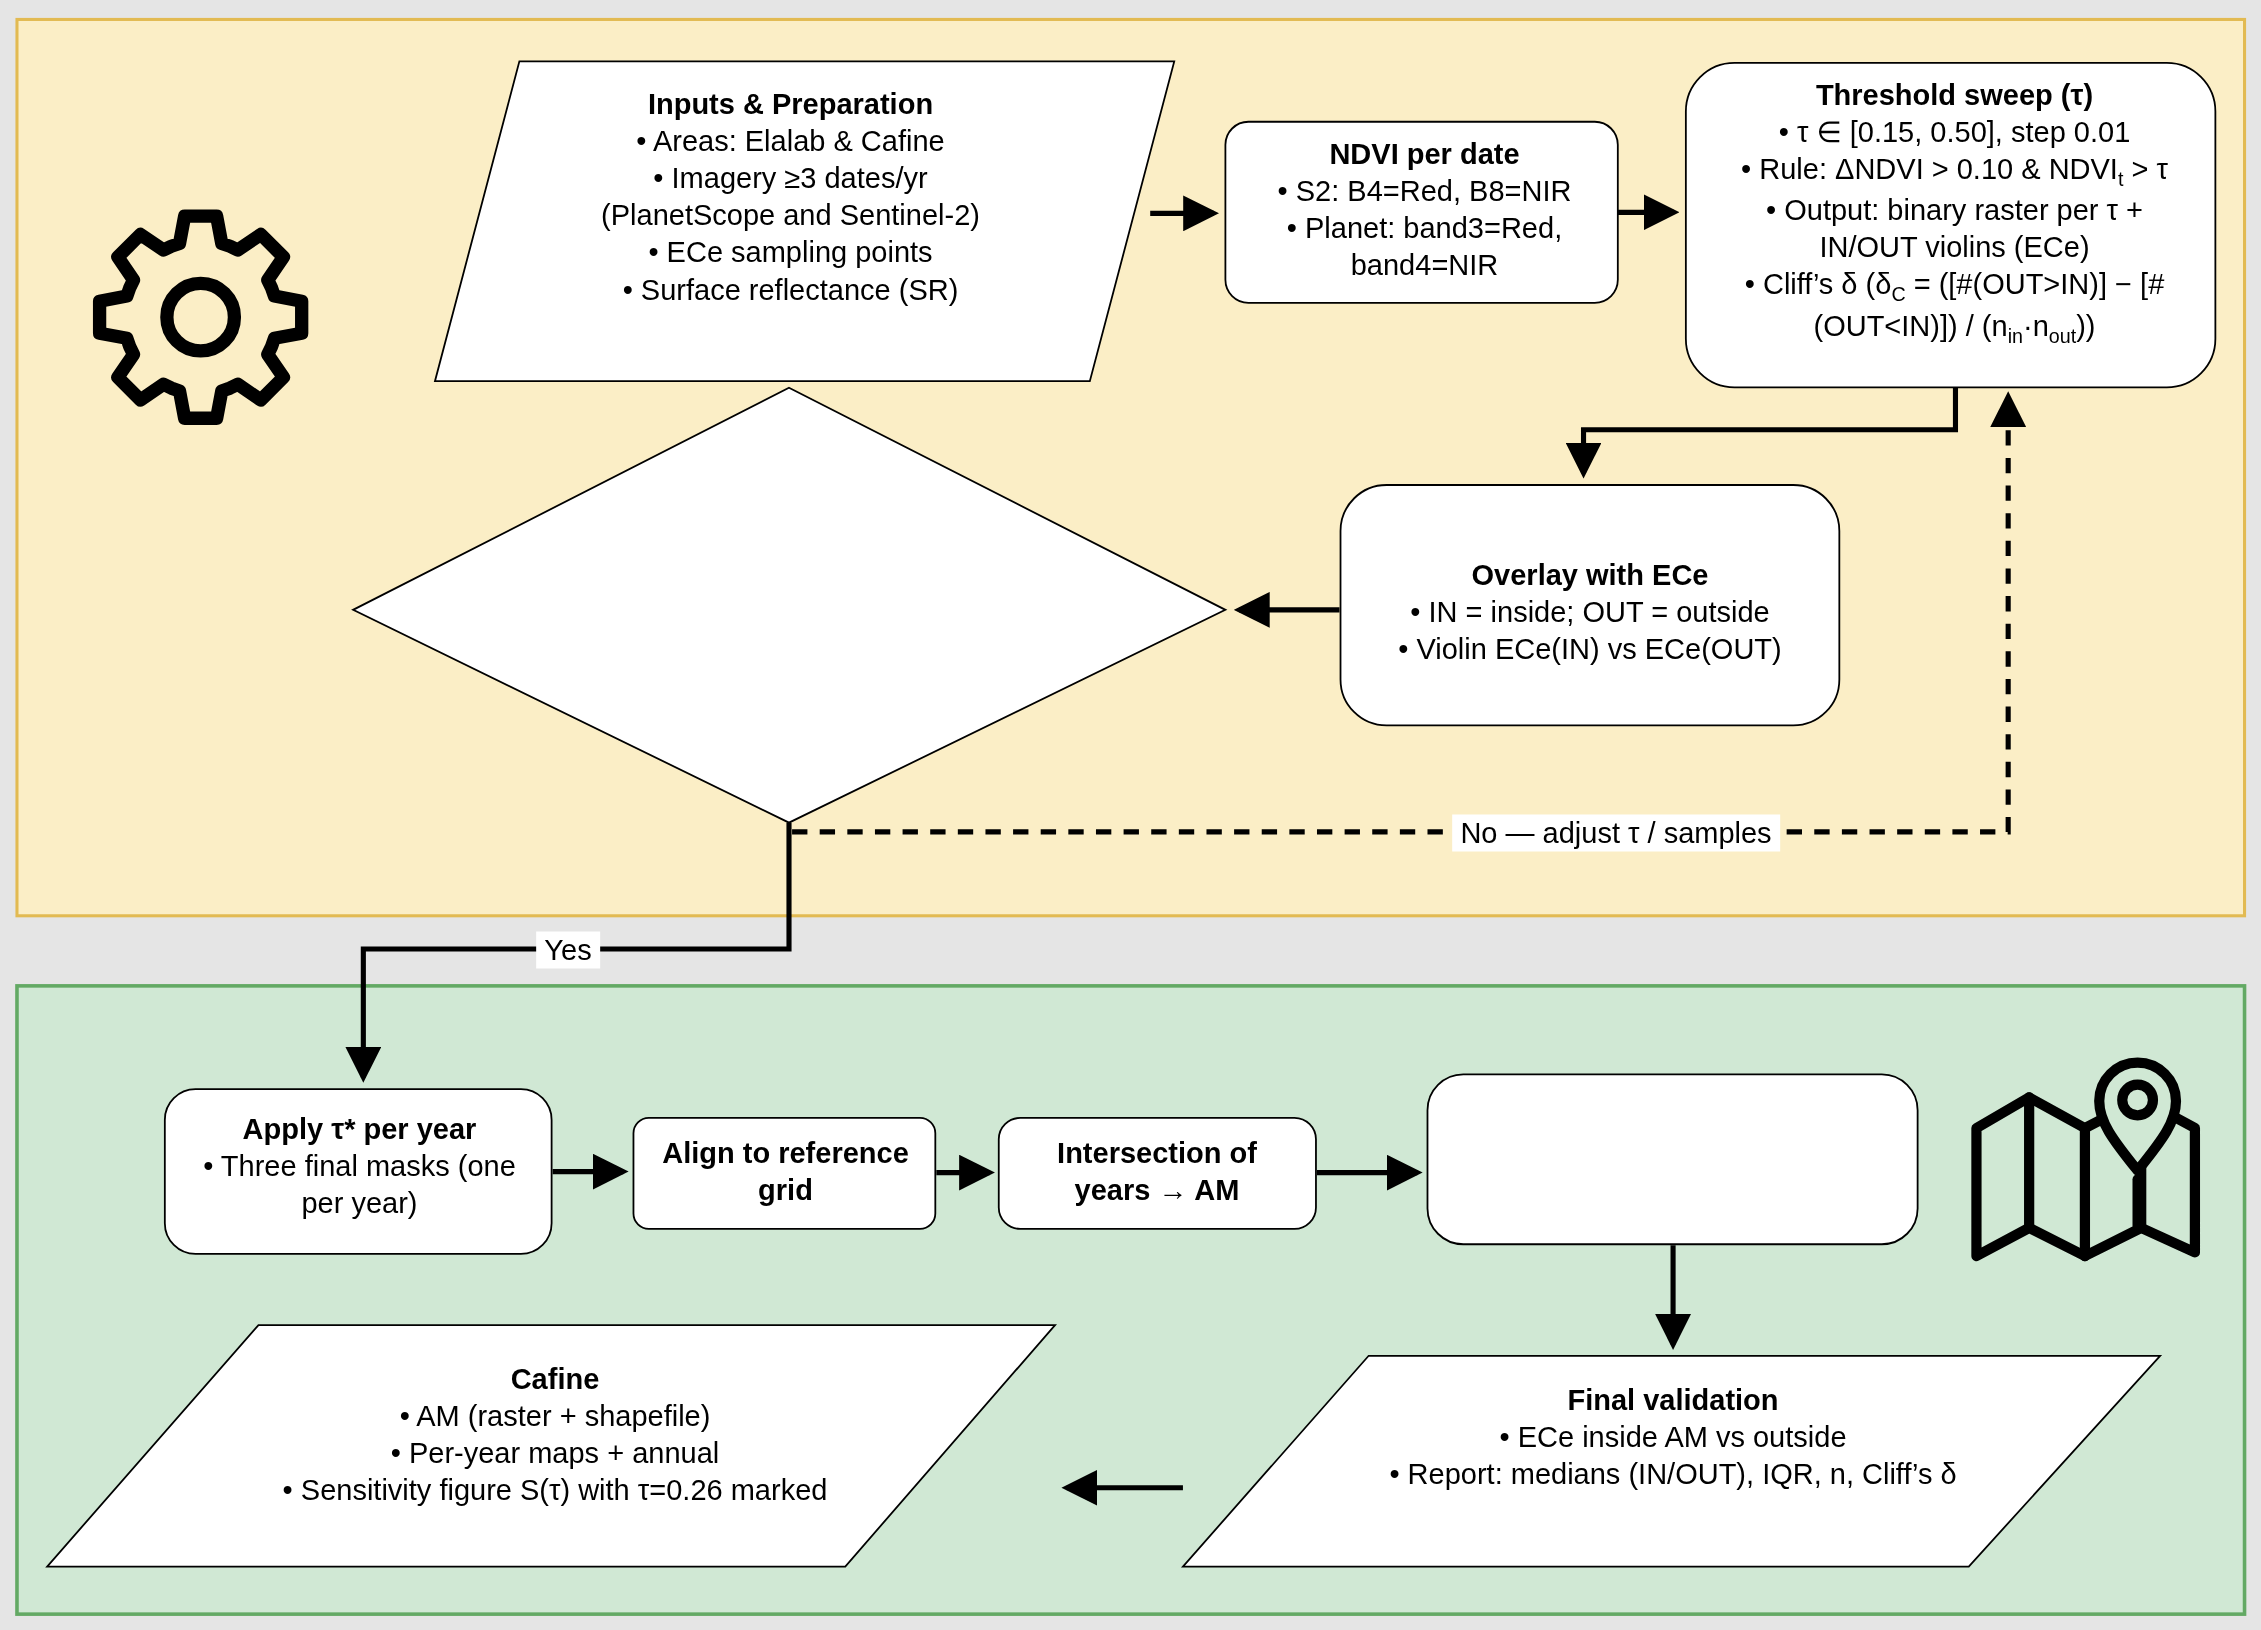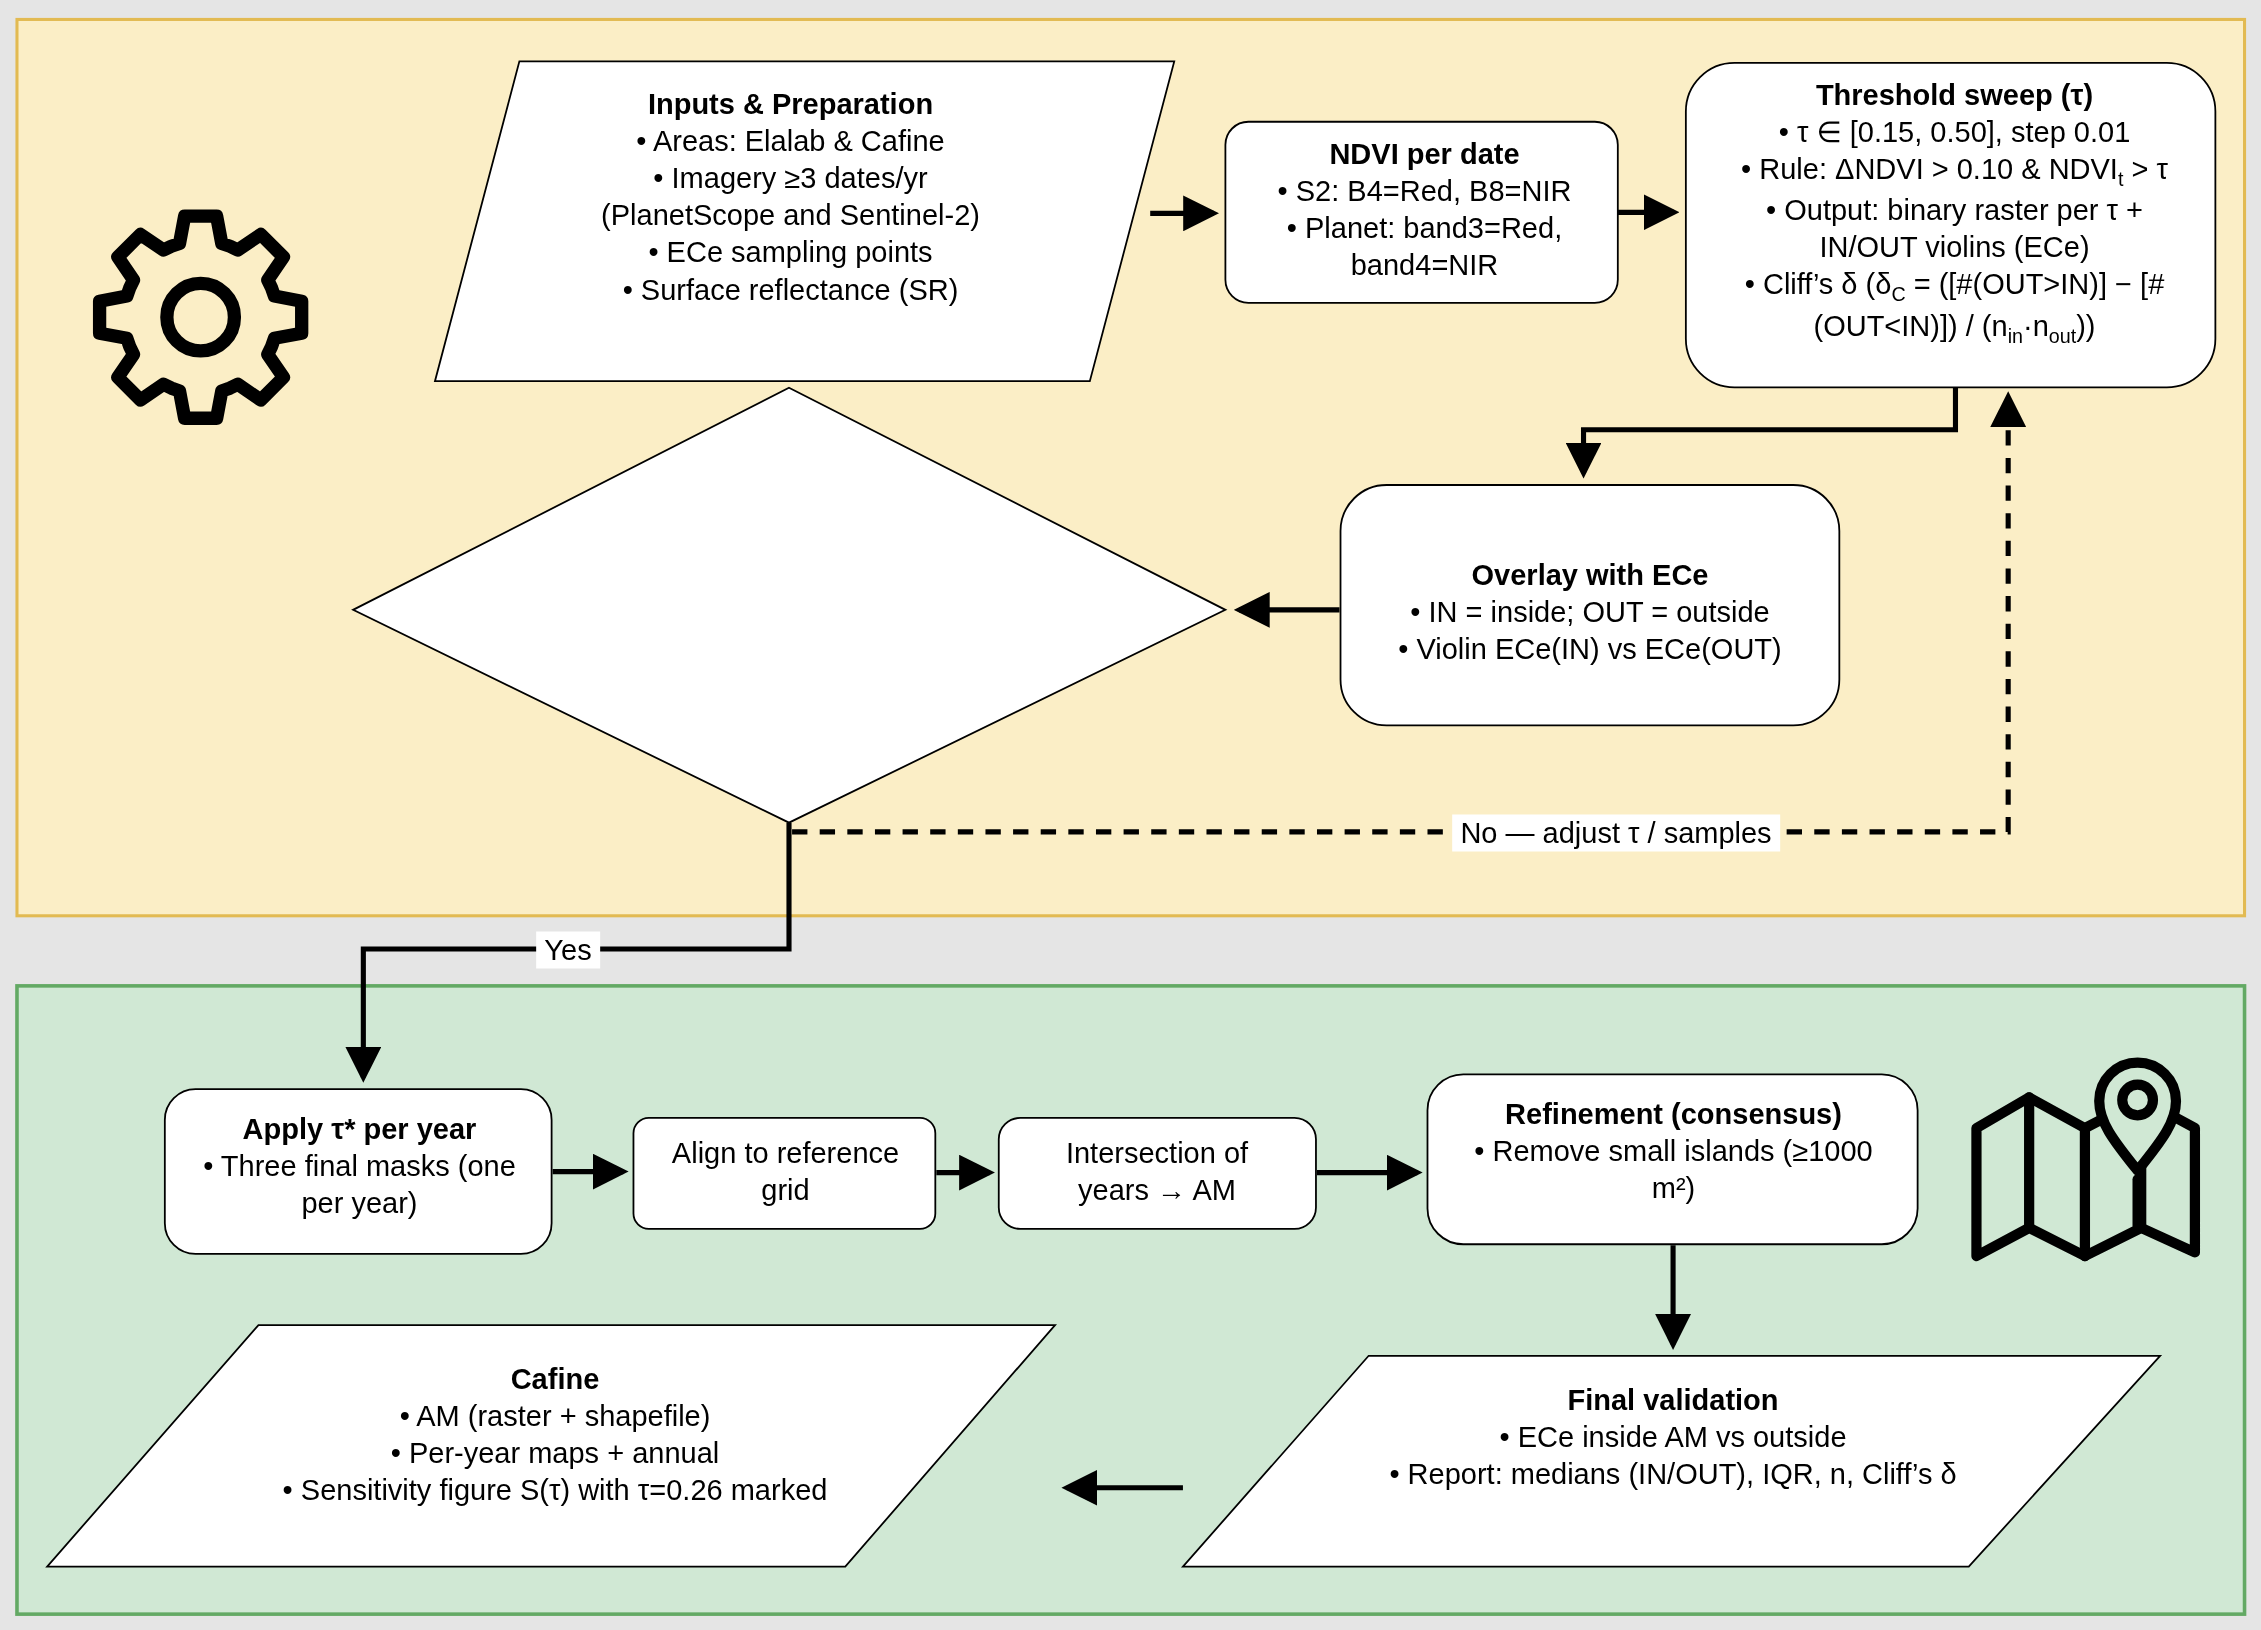--- a/index.html
+++ b/index.html
@@ -7,21 +7,21 @@
           font-family:"Liberation Sans",sans-serif;}
   #diagram{position:absolute;left:0;top:0;width:2261px;height:1630px;}
   .node{fill:#ffffff;stroke:#000000;stroke-width:3.5;}
   .edge{fill:none;stroke:#000000;stroke-width:10;}
   .edge-dashed{fill:none;stroke:#000000;stroke-width:10;stroke-dasharray:30 24;}
   .icon-line{fill:none;stroke:#000000;stroke-linejoin:round;stroke-linecap:round;}
   .node-text{position:absolute;display:flex;flex-direction:column;align-items:center;
              font-size:29px;line-height:1.28;color:#000;text-align:center;}
   .node-text .title{font-weight:700;white-space:nowrap;}
   .node-text .tline{white-space:nowrap;}
-  .bold-lines .tline{font-weight:400;}
+  .bold-lines .tline{font-weight:700;}
   #decision-text{font-size:28px;}
   .edge-label{position:absolute;transform:translate(-50%,-50%);background:#ffffff;
               padding:2px 8.2px;font-size:29px;white-space:nowrap;color:#000;}
   sub{font-size:68%;}
 </style>
 </head>
 <body>
 
 <div id="canvas">
 
@@ -102,24 +102,20 @@
   </div>
 
   <div class="node-text bold-lines" id="align-text" style="left:637px;top:1135px;width:297px;">
     <div style="display:contents"><div class="tline">Align to reference</div><div class="tline">grid</div></div>
   </div>
 
   <div class="node-text bold-lines" id="intersection-text" style="left:1002px;top:1135px;width:310px;">
     <div style="display:contents"><div class="tline">Intersection of</div><div class="tline">years → AM</div></div>
   </div>
 
-  <div class="node-text" id="refinement-text" style="left:1433px;top:1096px;width:481px;">
-    <div class="title">Refinement (consensus)</div>
-    <div style="display:contents"><div class="tline">• Remove small islands (≥1000</div><div class="tline">m²)</div></div>
-  </div>
 
   <div class="node-text" id="final-validation-text" style="left:1251px;top:1382px;width:844px;">
     <div class="title">Final validation</div>
     <div style="display:contents"><div class="tline">• ECe inside AM vs outside</div><div class="tline">• Report: medians (IN/OUT), IQR, n, Cliff’s δ</div></div>
   </div>
 
   <div class="node-text" id="results-text" style="left:148px;top:1361px;width:814px;">
     <div class="title">Cafine</div>
     <div style="display:contents"><div class="tline">• AM (raster + shapefile)</div><div class="tline">• Per-year maps + annual</div><div class="tline">• Sensitivity figure S(τ) with τ=0.26 marked</div></div>
   </div>

